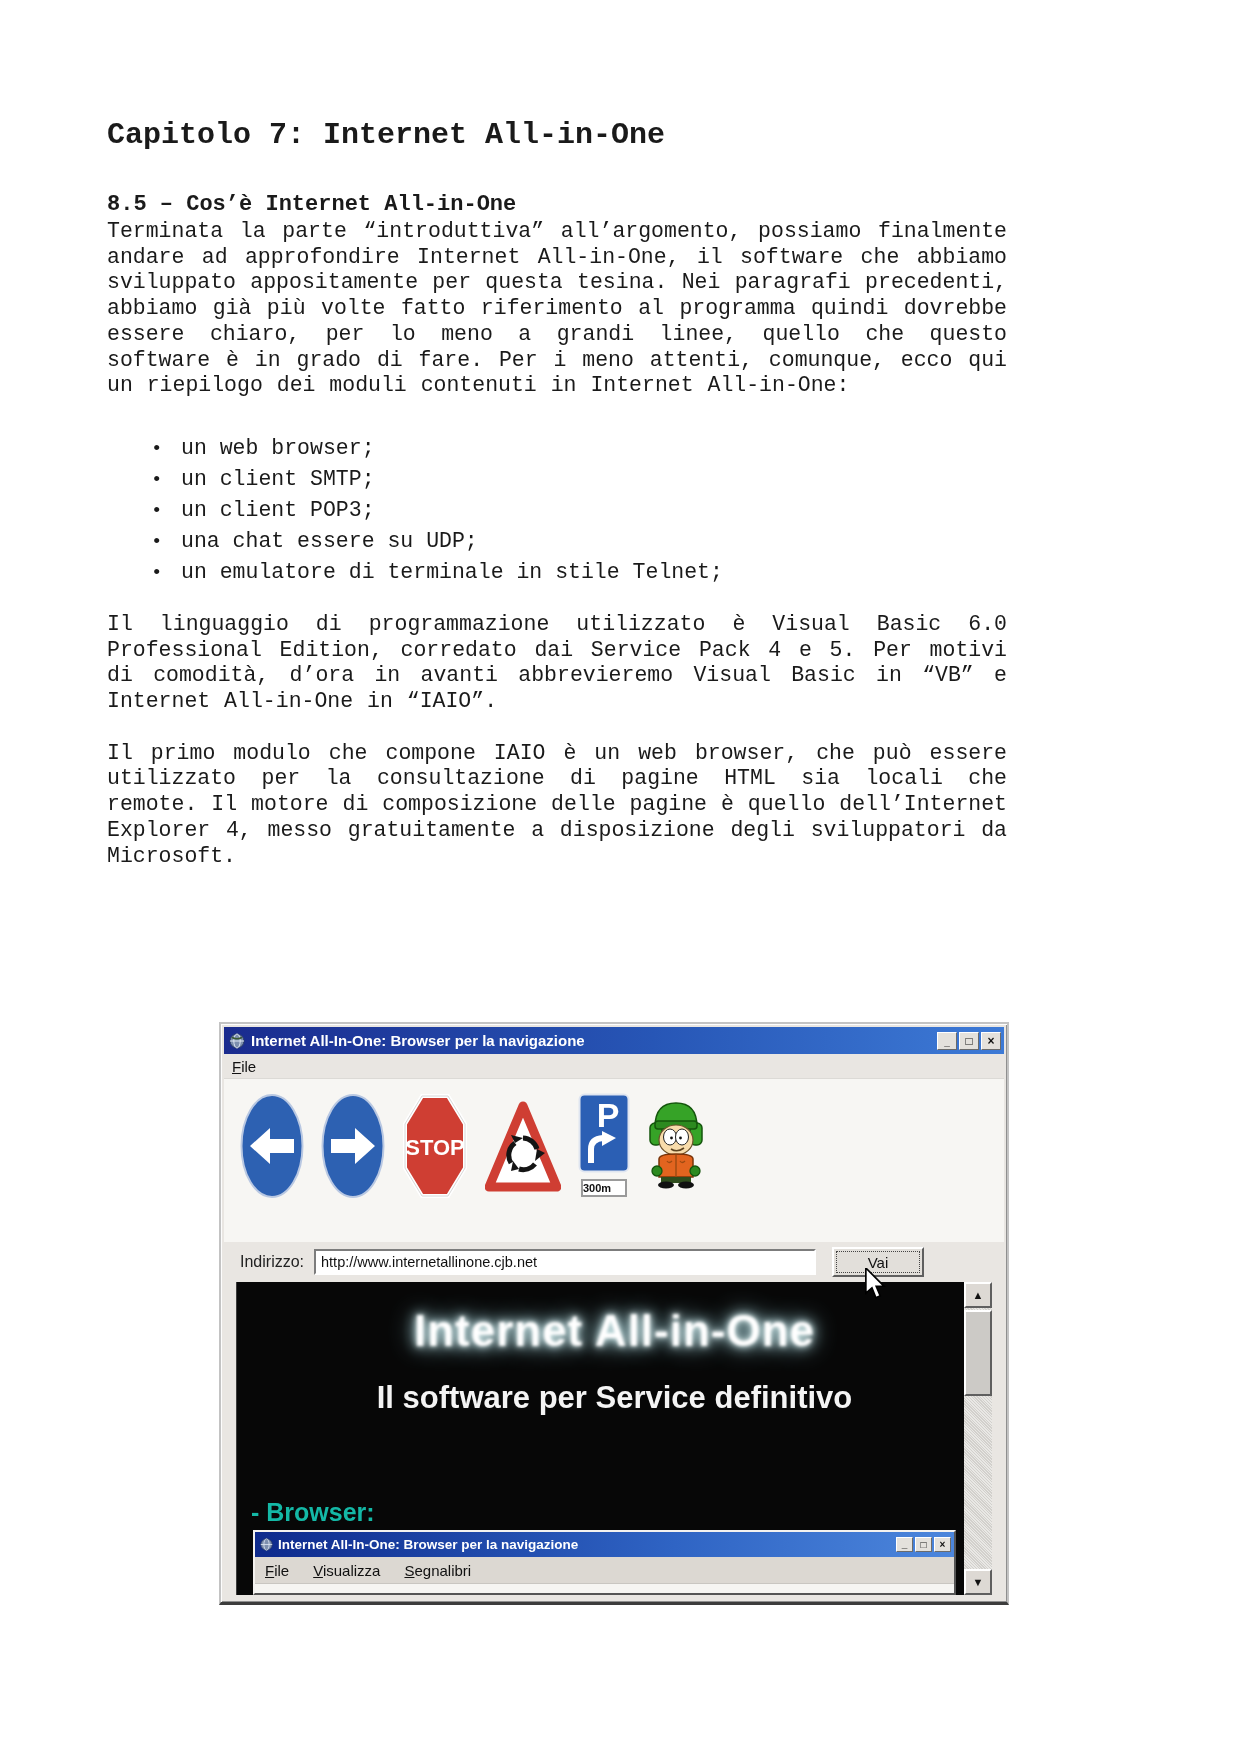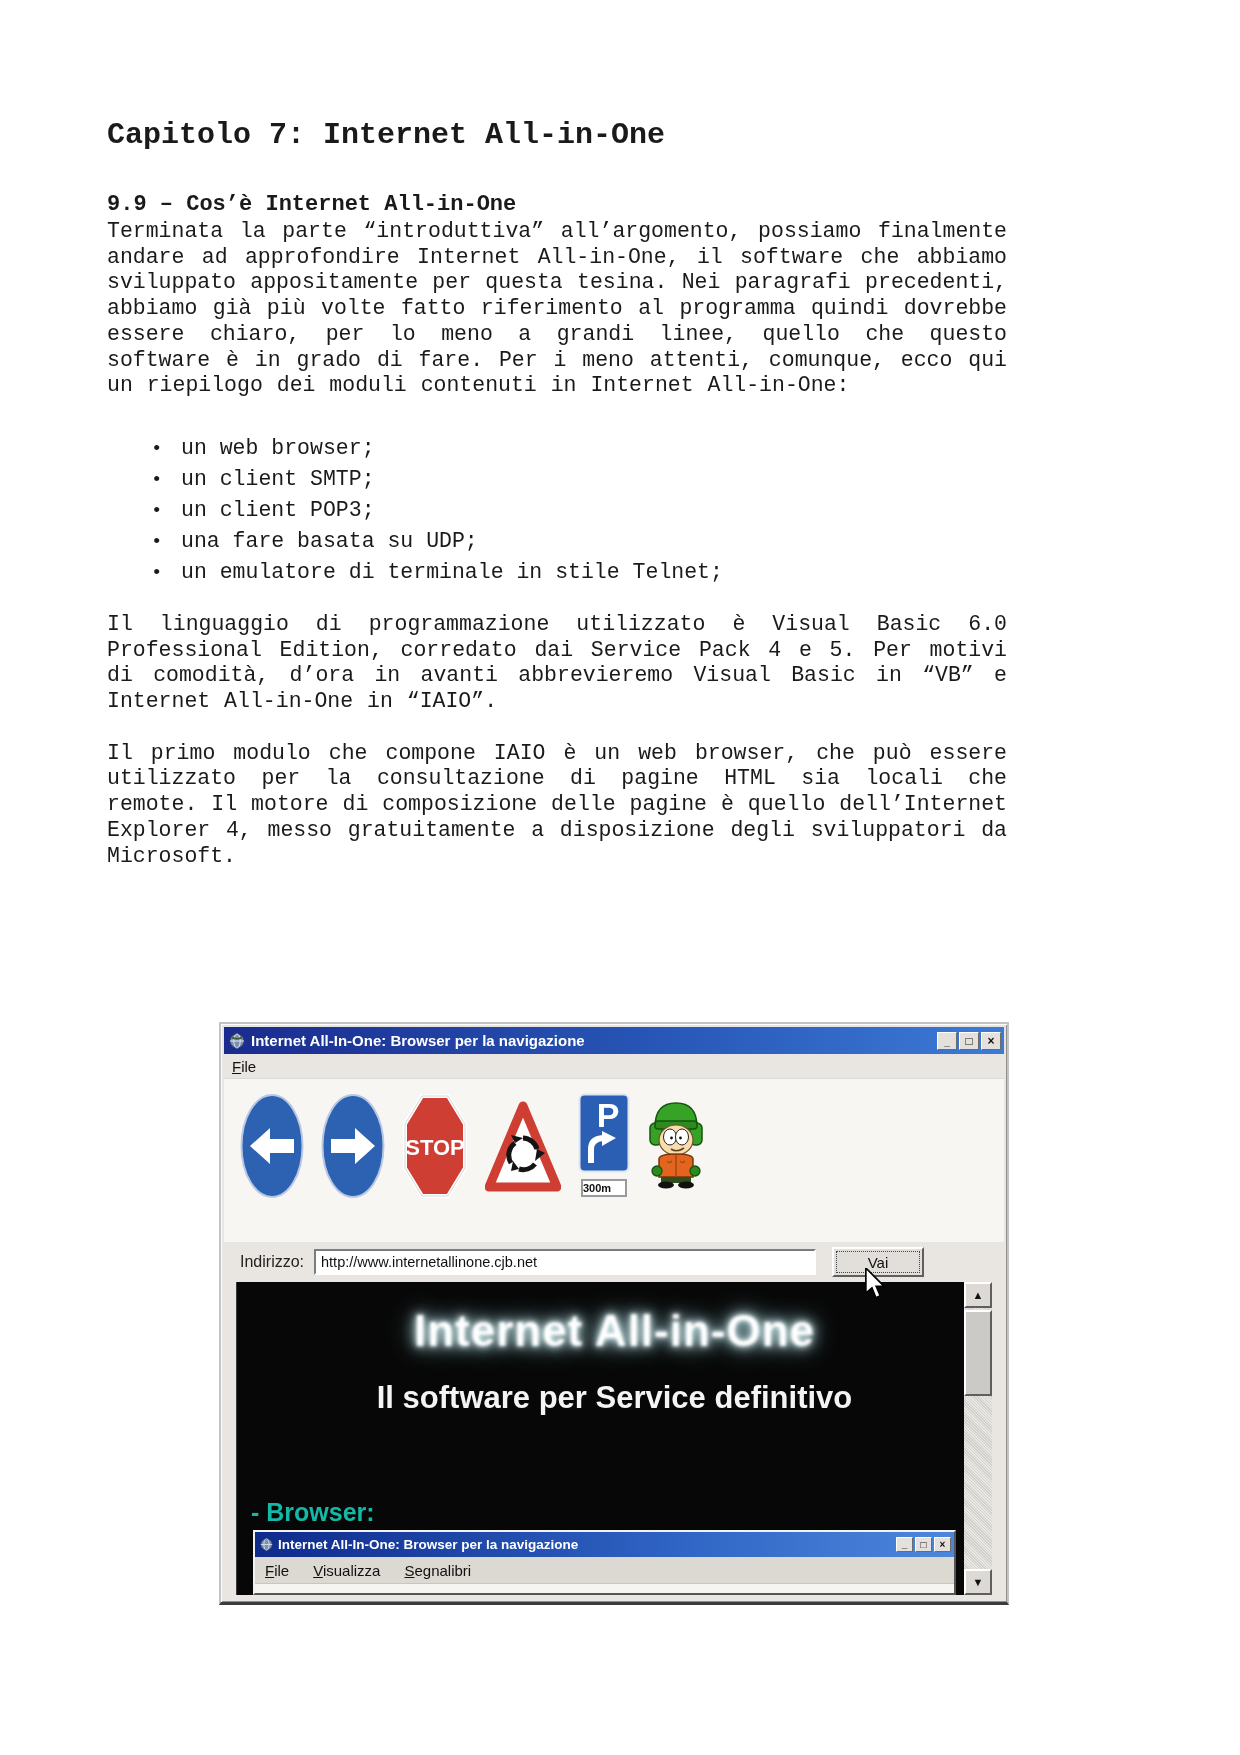--- a/index.html
+++ b/index.html
@@ -102,39 +102,39 @@
 
   .ticon { flex:none; }
   svg text { font-family:"Liberation Sans", sans-serif; }
 </style>
 </head>
 <body>
 
 <div class="doc">
   <div class="chapter-title">Capitolo 7: Internet All-in-One</div>
 
-  <div class="sec-heading">9.9 – Cos’è Internet All-in-One</div>
+  <div class="sec-heading">8.5 – Cos’è Internet All-in-One</div>
   <div class="para">Terminata la parte “introduttiva” all’argomento, possiamo finalmente andare ad approfondire Internet All-in-One, il software che abbiamo sviluppato appositamente per questa tesina. Nei paragrafi precedenti, abbiamo già più volte fatto riferimento al programma quindi dovrebbe essere chiaro, per lo meno a grandi linee, quello che questo software è in grado di fare. Per i meno attenti, comunque, ecco qui un riepilogo dei moduli contenuti in Internet All-in-One:</div>
 
   <ul class="bullets">
     <li>
         <span class="dot">•</span>
         <span>un web browser;</span>
       </li>
     <li>
         <span class="dot">•</span>
         <span>un client SMTP;</span>
       </li>
     <li>
         <span class="dot">•</span>
         <span>un client POP3;</span>
       </li>
     <li>
         <span class="dot">•</span>
-        <span>una fare basata su UDP;</span>
+        <span>una chat essere su UDP;</span>
       </li>
     <li>
         <span class="dot">•</span>
         <span>un emulatore di terminale in stile Telnet;</span>
       </li>
   </ul>
 
   <div class="para">Il linguaggio di programmazione utilizzato è Visual Basic 6.0 Professional Edition, corredato dai Service Pack 4 e 5. Per motivi di comodità, d’ora in avanti abbrevieremo Visual Basic in “VB” e Internet All-in-One in “IAIO”.</div>
   <div class="gap-sec"></div>
   <div class="para">Il primo modulo che compone IAIO è un web browser, che può essere utilizzato per la consultazione di pagine HTML sia locali che remote. Il motore di composizione delle pagine è quello dell’Internet Explorer 4, messo gratuitamente a disposizione degli sviluppatori da Microsoft.</div>

